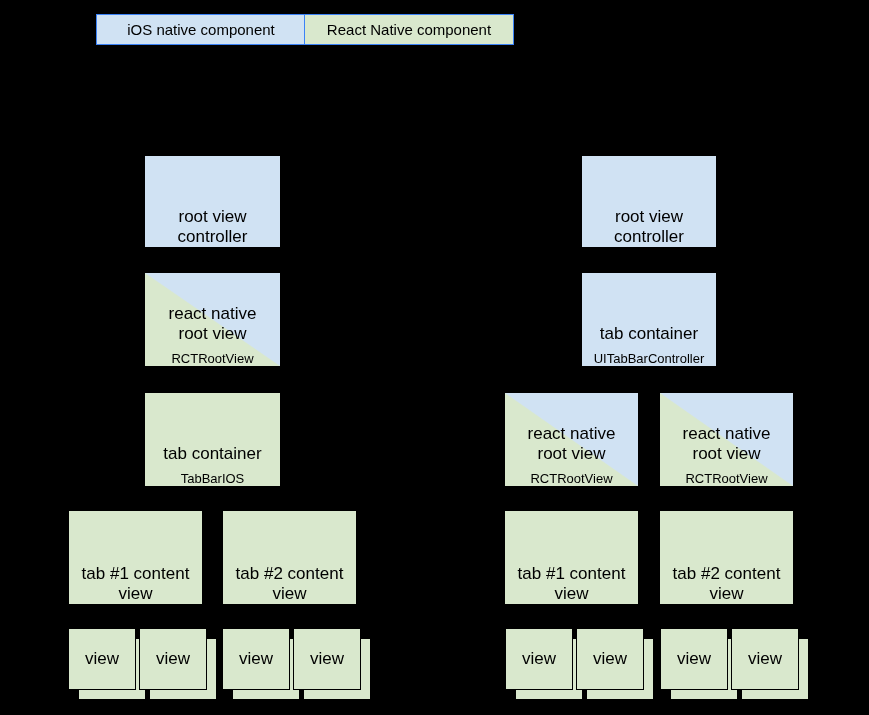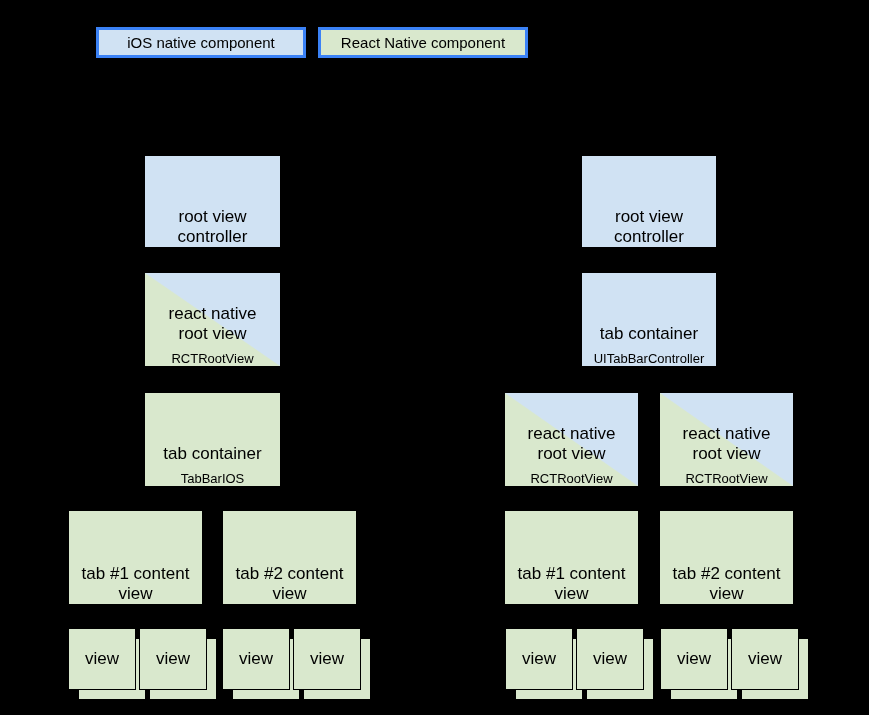--- a/index.html
+++ b/index.html
@@ -52,24 +52,23 @@
     background: linear-gradient(to bottom left, #d0e2f3 0%, #d0e2f3 49.6%, #d9e8cd 50.4%, #d9e8cd 100%);
   }
 
   
   .legend-box {
     position: absolute;
     box-sizing: border-box;
     display: flex;
     align-items: center;
     justify-content: center;
-    border: 3px solid #3b82f6;
+    border: 1px solid #3b82f6;
     font-size: 15px;
     color: #000000;
-    margin-top: 13px;
   }
 
   
   .stack {
     position: absolute;
     width: 68px;
     height: 62px;
   }
   .stack .card-back {
     position: absolute;
@@ -104,21 +103,21 @@
   }
 </style>
 </head>
 <body>
 
 <div id="canvas">
 
   <div class="legend-box fill-blue" style="left:96px; top:14px; width:210px; height:31px;">
     <span>iOS native component</span>
   </div>
-  <div class="legend-box fill-green" style="left:318px; top:14px; width:210px; height:31px;">
+  <div class="legend-box fill-green" style="left:304px; top:14px; width:210px; height:31px;">
     <span>React Native component</span>
   </div>
 
   <div class="connector" style="left:212px; top:248px; width:1px; height:24px;"></div>
   <div class="connector" style="left:212px; top:367px; width:1px; height:25px;"></div>
   <div class="connector" style="left:212px; top:487px; width:1px; height:12px;"></div>
   <div class="connector" style="left:135px; top:498px; width:155px; height:1px;"></div>
   <div class="connector" style="left:135px; top:498px; width:1px; height:12px;"></div>
   <div class="connector" style="left:289px; top:498px; width:1px; height:12px;"></div>
   <div class="connector" style="left:135px; top:605px; width:1px; height:12px;"></div>

